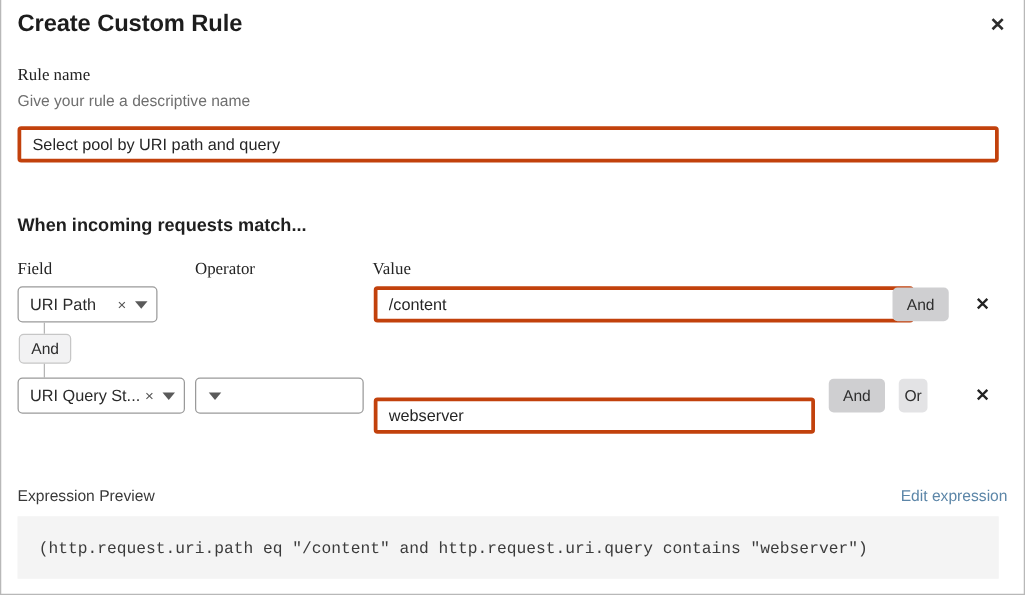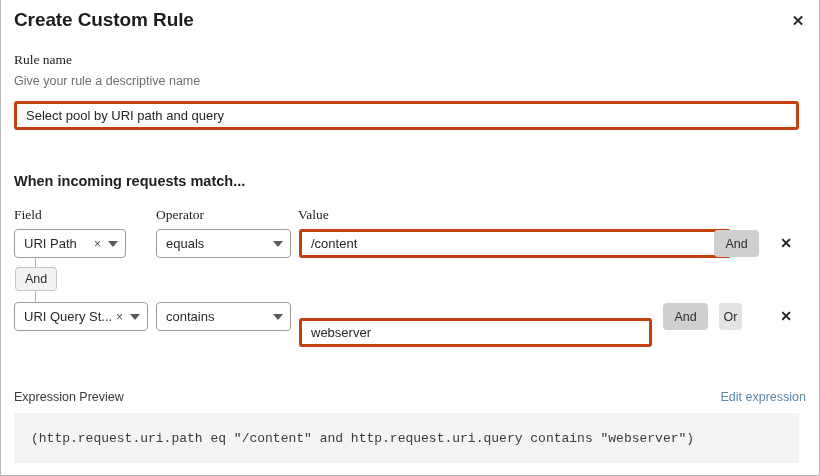--- a/index.html
+++ b/index.html
@@ -247,43 +247,38 @@
   <div class="label-strong col-label" id="field-col-label">Field</div>
   <div class="label-strong col-label" id="operator-col-label">Operator</div>
   <div class="label-strong col-label" id="value-col-label">Value</div>
 
   <div class="select" style="left:13px; top:229px; width:112px;">
     <span class="select-text">URI Path</span>
     <span class="select-clear">×</span>
     <span class="caret"></span>
   </div>
 
-  <div class="select" style="left:155px; top:229px; width:135px;">
-    <span class="select-text">equals</span>
-    <span class="caret"></span>
-  </div>
 
   <input class="text-input" type="text" style="left: 298px; top: 229px; width: 432px;" value="/content">
 
   <button class="pill selected" style="left:713px; top:230px; width:45px;">And</button>
 
   <button class="row-delete" style="left:774px; top:232px;">✕</button>
 
   <div class="connector-line" style="top:258px; height:9px;"></div>
   <div class="connector-badge">And</div>
   <div class="connector-line" style="top:291px; height:11px;"></div>
 
   <div class="select" style="left:13px; top:302px; width:134px;">
     <span class="select-text">URI Query St...</span>
     <span class="select-clear">×</span>
     <span class="caret"></span>
   </div>
 
   <div class="select" style="left:155px; top:302px; width:135px;">
-    <span class="select-text">contains</span>
     <span class="caret"></span>
   </div>
 
   <input class="text-input" type="text" style="left: 298px; top: 302px; width: 353px; margin-top: 16px;" value="webserver">
 
   <button class="pill selected" style="left:662px; top:303px; width:45px;">And</button>
   <button class="pill plain" style="left:718px; top:303px; width:23px;">Or</button>
 
   <button class="row-delete" style="left:774px; top:305px;">✕</button>
 

